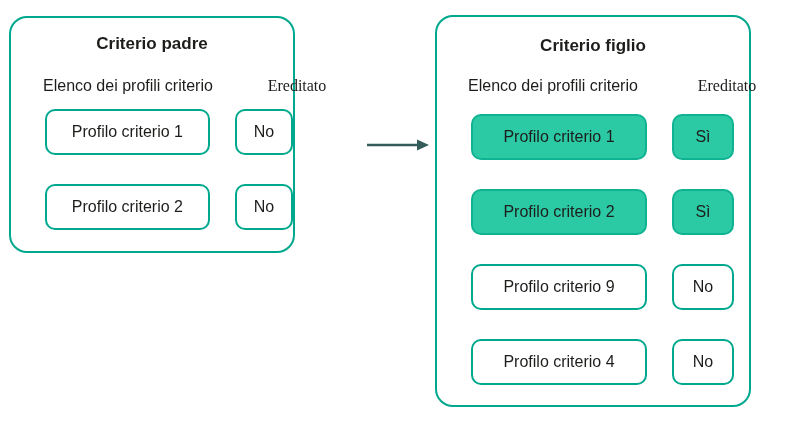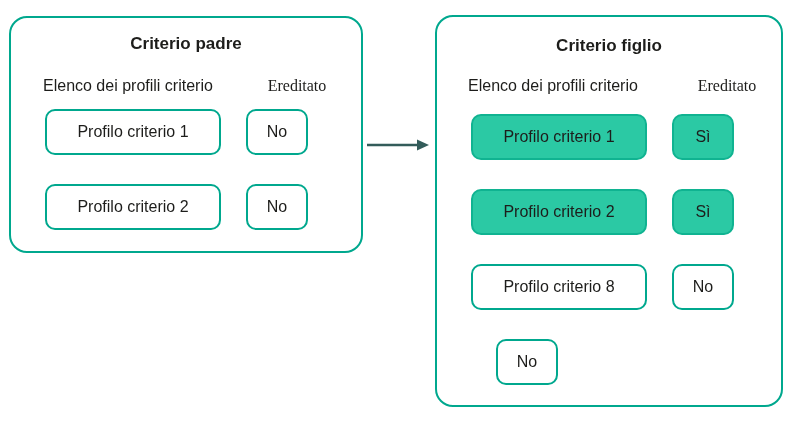--- a/index.html
+++ b/index.html
@@ -16,22 +16,22 @@
     background: #ffffff;
     overflow: hidden;
   }
   .panel {
     position: absolute;
     border: 2px solid var(--accent, #00a88e);
     border-radius: 18px;
     background: #ffffff;
     box-sizing: border-box;
   }
-  .panel.parent { left: 9px;  top: 16px; width: 354px; height: 237px; }
-  .panel.child  { left: 435px; top: 15px; width: 348px; height: 392px; }
+  .panel.parent { left: 9px;  top: 16px; width: 286px; height: 237px; }
+  .panel.child  { left: 435px; top: 15px; width: 316px; height: 392px; }
 
   .panel-title {
     position: absolute;
     left: 0; right: 0;
     text-align: center;
     font-weight: bold;
     font-size: 17px;
     line-height: 20px;
   }
   .panel.parent .panel-title { top: 16px; }
@@ -161,28 +161,31 @@
     <div class="profile-box">
       <span>Profilo criterio 2</span>
     </div>
     <div class="badge">
       <span>Sì</span>
     </div>
   </div>
 
   <div class="row">
     <div class="profile-box">
-      <span>Profilo criterio 8</span>
+      <span>Profilo criterio 9</span>
     </div>
     <div class="badge">
       <span>No</span>
     </div>
   </div>
 
   <div class="row">
+    <div class="profile-box">
+      <span>Profilo criterio 4</span>
+    </div>
     <div class="badge">
       <span>No</span>
     </div>
   </div>
 </div>
   </div>
 
 </div>
 
 </body></html>

